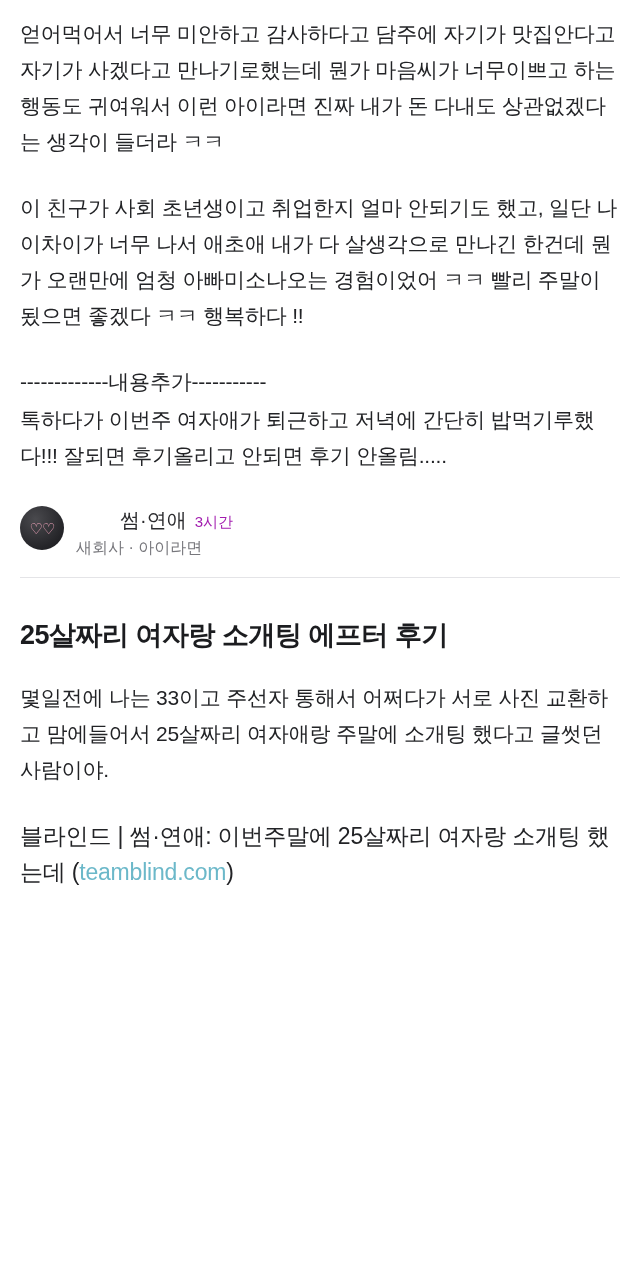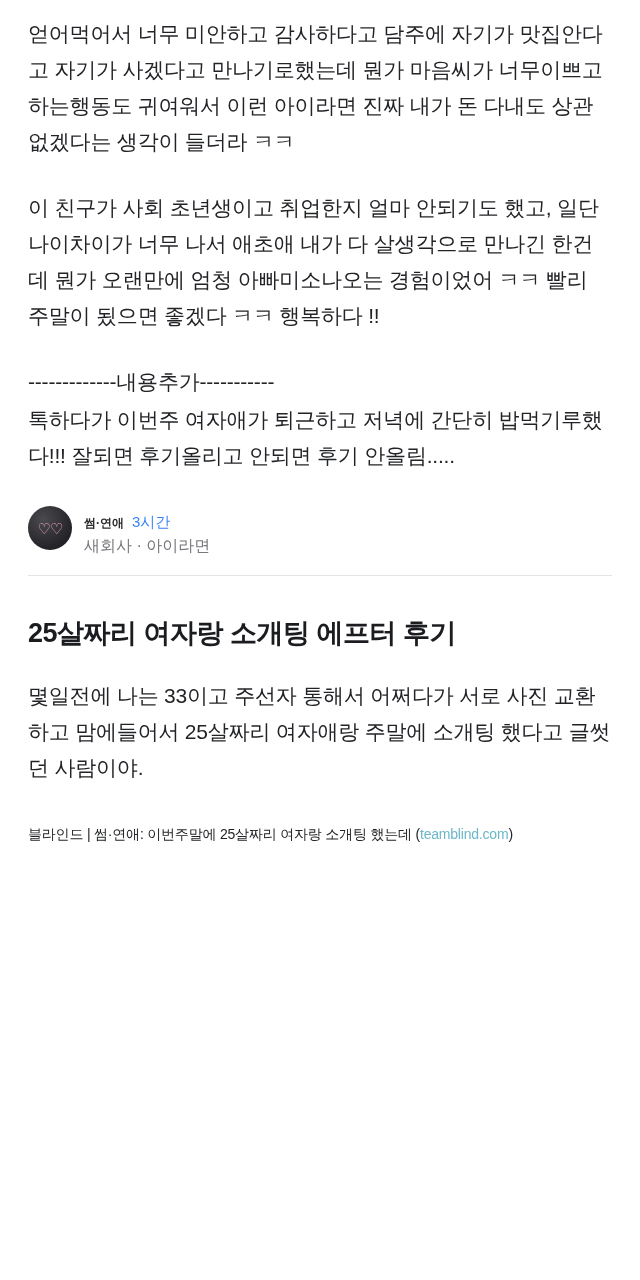--- a/index.html
+++ b/index.html
@@ -10,21 +10,21 @@
   body {
     width: 640px;
     min-height: 1280px;
     font-family: "Liberation Sans", sans-serif;
     color: #1c1c1e;
     -webkit-font-smoothing: antialiased;
   }
   .page {
     width: 640px;
     box-sizing: border-box;
-    padding: 0 28px;
+    padding: 0 20px;
     position: relative;
   }
   .post-body {
     font-size: 21px;
     line-height: 36px;
     color: #222326;
     letter-spacing: -0.2px;
   }
   .para {
     margin: 0 0 30px 0;
@@ -69,27 +69,28 @@
     flex-direction: column;
     justify-content: center;
     padding-top: 1px;
   }
   .meta-line1 {
     display: flex;
     align-items: baseline;
     gap: 8px;
   }
   .meta-topic {
-    font-size: 12px;
-    font-weight: bold;
+    font-size: 20px;
+    font-weight: normal;
     color: #2b2b2e;
+    margin-left: 44px;
   }
   .meta-time {
     font-size: 15px;
-    color: #3b82f6;
+    color: #a21caf;
     margin-top: 8px;
   }
   .meta-line2 {
     font-size: 16px;
     color: #77777c;
     margin-top: 4px;
   }
 
   .divider {
     height: 1px;
@@ -102,21 +103,21 @@
     font-size: 27px;
     font-weight: bold;
     line-height: 38px;
     color: #1b1c1f;
     margin: 38px 0 26px 0;
     letter-spacing: -0.5px;
   }
 
   .link-block {
     margin: 0 0 30px 0;
-    font-size: 14px;
+    font-size: 23px;
     line-height: 36px;
     word-break: break-all;
   }
   .link-prefix {
     color: #222326;
   }
   a.link {
     color: #6bb8c9;
     text-decoration: none;
     word-break: break-all;

